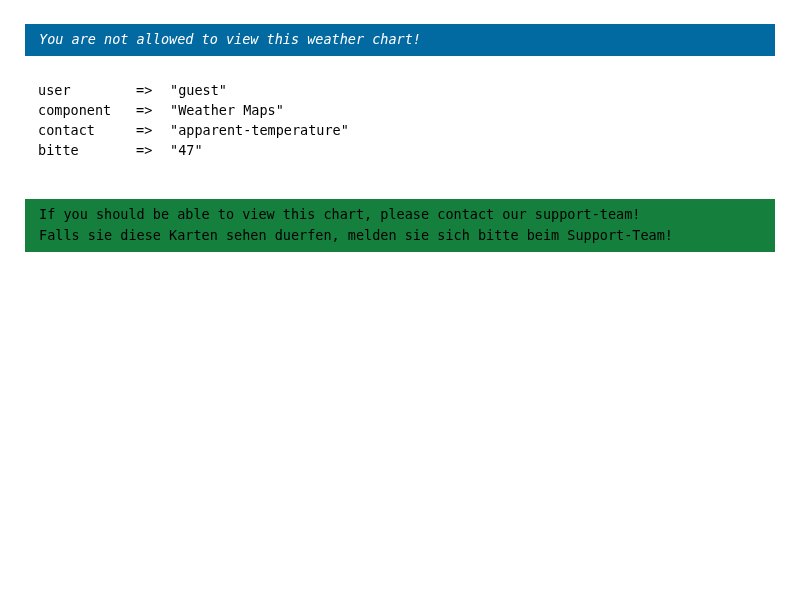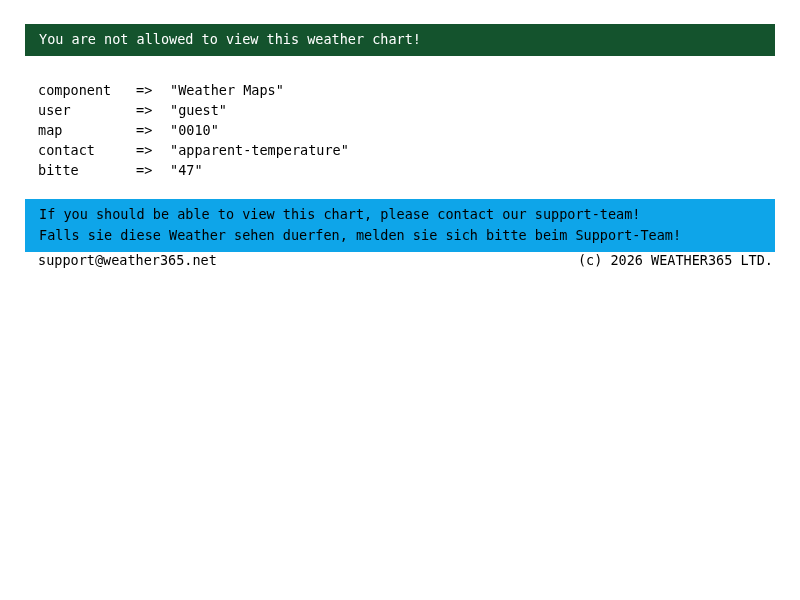--- a/index.html
+++ b/index.html
@@ -24,26 +24,27 @@
     position: absolute;
     left: 25px;
     width: 750px;
     box-sizing: border-box;
     padding: 5px 14px 6px 14px;
     line-height: 21px;
     white-space: nowrap;
   }
   .banner-error {
     top: 24px;
-    background: #14532d;
+    background: #0369a1;
     color: #ffffff;
+    font-style: italic;
   }
   .banner-info {
     top: 199px;
-    background: #0ea5e9;
+    background: #15803d;
     color: #000000;
   }
   .banner-line {
     display: block;
   }
   .fields {
     position: absolute;
     left: 38px;
     top: 80px;
     border-collapse: collapse;
@@ -90,50 +91,41 @@
 
 <div class="page">
 
   <div class="banner banner-error">
     <span class="banner-line">You are not allowed to view this weather chart!</span>
   </div>
 
   <table class="fields">
     <tbody>
       <tr>
-        <td class="key">component</td>
-        <td class="arrow">=&gt;</td>
-        <td class="val">"Weather Maps"</td>
-      </tr>
-      <tr>
         <td class="key">user</td>
         <td class="arrow">=&gt;</td>
         <td class="val">"guest"</td>
       </tr>
       <tr>
-        <td class="key">map</td>
+        <td class="key">component</td>
         <td class="arrow">=&gt;</td>
-        <td class="val">"0010"</td>
+        <td class="val">"Weather Maps"</td>
       </tr>
       <tr>
         <td class="key">contact</td>
         <td class="arrow">=&gt;</td>
         <td class="val">"apparent-temperature"</td>
       </tr>
       <tr>
         <td class="key">bitte</td>
         <td class="arrow">=&gt;</td>
         <td class="val">"47"</td>
       </tr>
     </tbody>
   </table>
 
   <div class="banner banner-info">
     <span class="banner-line">If you should be able to view this chart, please contact our support-team!</span>
-    <span class="banner-line">Falls sie diese Weather sehen duerfen, melden sie sich bitte beim Support-Team!</span>
+    <span class="banner-line">Falls sie diese Karten sehen duerfen, melden sie sich bitte beim Support-Team!</span>
   </div>
 
-  <div class="footer">
-    <span class="footer-left">support@weather365.net</span>
-    <span class="footer-right">(c) 2026 WEATHER365 LTD.</span>
-  </div>
 
 </div>
 
 </body></html>

